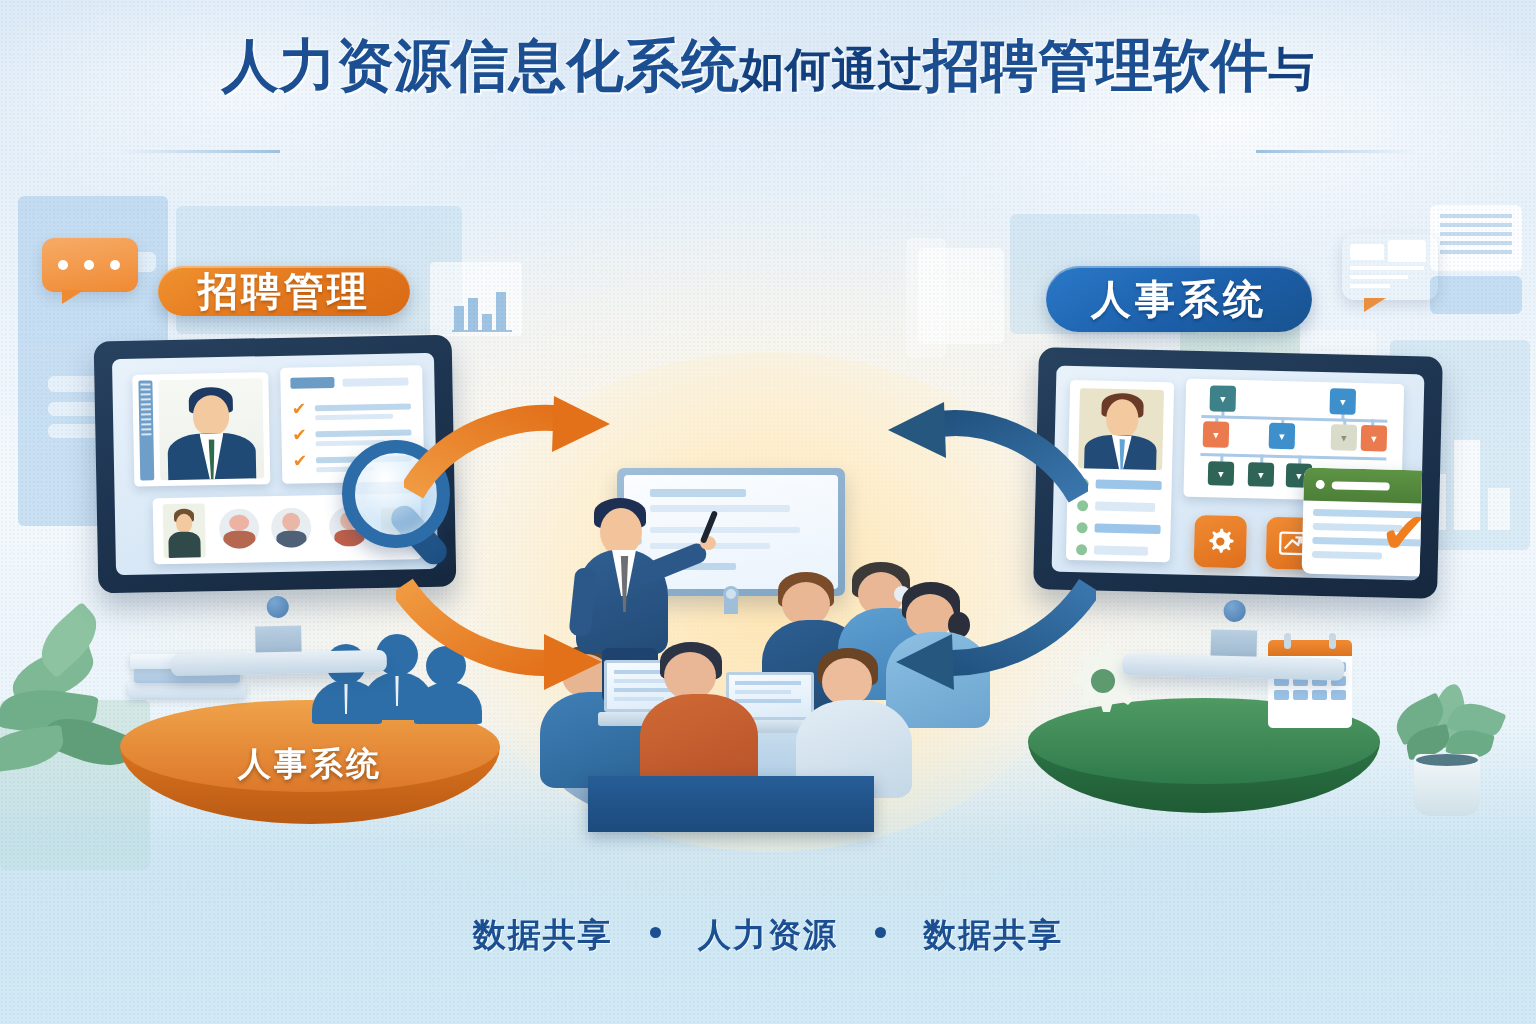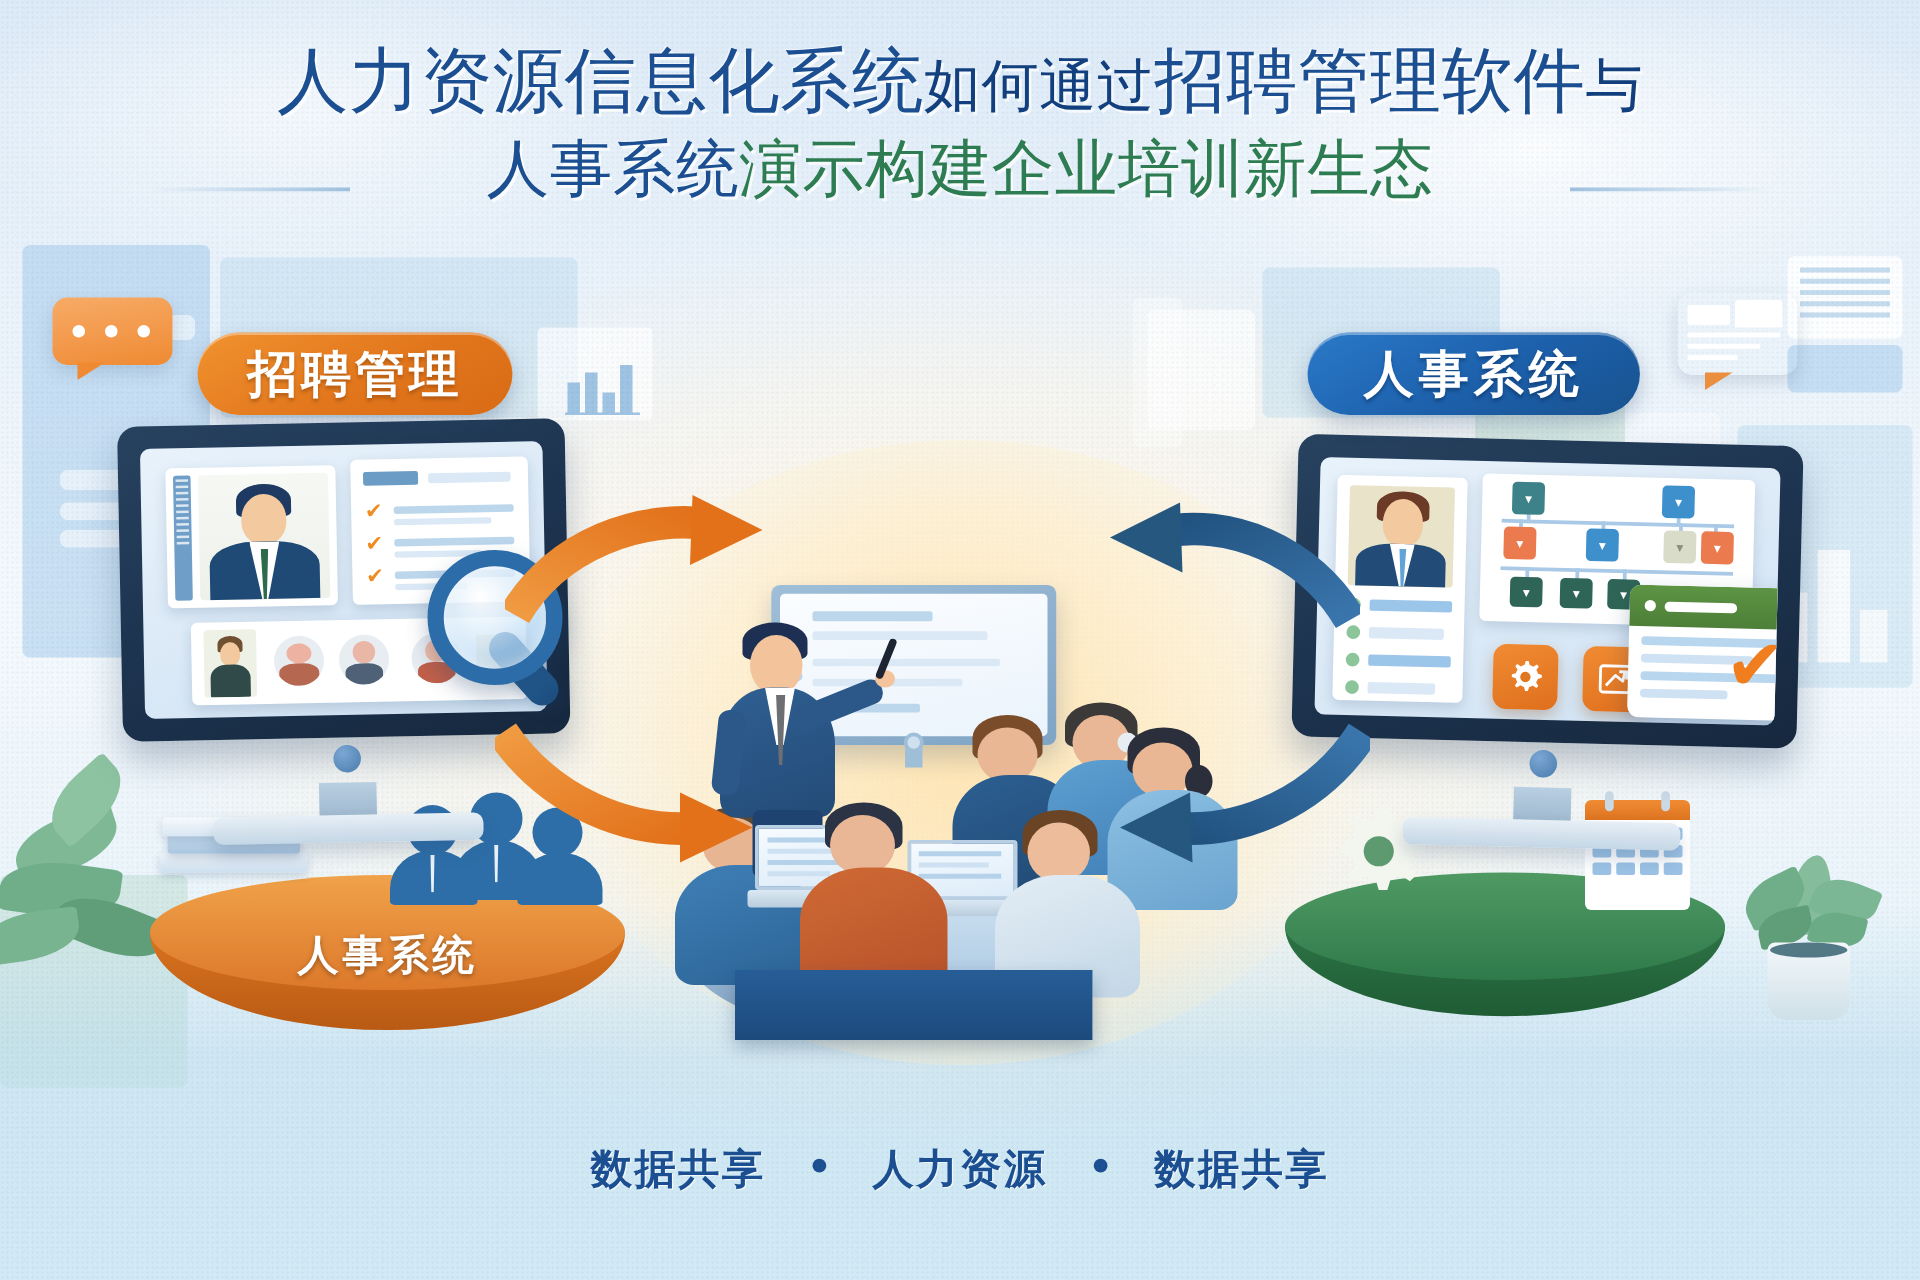--- a/index.html
+++ b/index.html
@@ -45,21 +45,21 @@
     background:radial-gradient(760px 420px at 768px 520px, rgba(255,255,255,.22), rgba(255,255,255,0) 70%);
   }
 
   
   #title{
     position:absolute; left:0; right:0; top:36px; text-align:center; z-index:30;
   }
   .tline{ line-height:1.04; white-space:nowrap; }
   .t1{ font-size:57px; }
   .t2{ font-size:50px; margin-top:14px; }
-  .seg{ font-weight:normal; letter-spacing:.5px;text-align:center; }
+  .seg{ font-weight:bold; letter-spacing:.5px;text-align:center; }
   .seg-lg{ font-size:1.0em; }
   .seg-sm{ font-size:.80em; }
   .navy{ color:#1b4f91; text-shadow:2px 2px 0 rgba(255,255,255,.75), -1px -1px 0 rgba(255,255,255,.5); }
   .navy-d{ color:#123f7d; text-shadow:2px 2px 0 rgba(255,255,255,.7); }
   .green{ color:#2e7d52; text-shadow:2px 2px 0 rgba(255,255,255,.7); }
   .rule{
     position:absolute; top:150px; height:3px; width:160px;
     background:linear-gradient(90deg, rgba(140,180,220,0), #9dc0de);
     z-index:29;
   }
@@ -67,21 +67,21 @@
   .rule.r{ right:120px; background:linear-gradient(270deg, rgba(140,180,220,0), #9dc0de); }
 
   
   .badge{
     position:absolute; z-index:28; display:flex; align-items:center; justify-content:center;
     border-radius:40px; color:#fff; font-weight:bold; letter-spacing:3px;
     box-shadow:0 7px 16px rgba(40,70,110,.28), inset 0 2px 0 rgba(255,255,255,.35);
     text-shadow:0 2px 3px rgba(90,40,0,.35);
   }
   #badge-recruit{
-    left:158px; top:266px; width:252px; height:66px; font-size:40px;
+    left:158px; top:266px; width:252px; height:50px; font-size:40px;
     background:linear-gradient(150deg,#f0922f 0%,#e2761c 55%,#d86b15 100%);
   }
   #badge-hr{
     left:1046px; top:266px; width:266px; height:66px; font-size:40px; letter-spacing:4px;
     background:linear-gradient(150deg,#2a79c9 0%,#1c5ea8 58%,#18538f 100%);
     text-shadow:0 2px 3px rgba(0,30,70,.4);
   }
 
   
   .monitor{ position:absolute; z-index:20; }
@@ -332,23 +332,20 @@
     <div class="leaf" style="left:34px;top:86px;width:70px;height:40px;background:#8dc3a1;transform:rotate(-42deg);"></div>
     <div class="leaf" style="left:44px;top:188px;width:90px;height:40px;background:#5f9e79;transform:rotate(22deg);"></div>
     <div class="leaf" style="left:-16px;top:196px;width:80px;height:38px;background:#78b48f;transform:rotate(-8deg);"></div>
   </div>
 
   <div class="rule l"></div>
   <div class="rule r"></div>
   <div id="title">
     <div class="tline t1">
       <span class="seg seg-lg navy">人力资源信息化系统</span><span class="seg seg-sm navy-d">如何通过</span><span class="seg seg-lg navy">招聘管理软件</span><span class="seg seg-sm navy-d">与</span>
-    </div>
-    <div class="tline t2">
-      <span class="seg seg-lg navy">人事系统</span><span class="seg seg-lg green">演示构建企业培训新生态</span>
     </div>
   </div>
 
   <div id="halo"></div>
 
   <div id="badge-recruit" class="badge">招聘管理</div>
   <div id="badge-hr" class="badge">人事系统</div>
 
   <div class="platform" id="platform-left" style="left:120px;top:700px;">
     <div class="pside"></div>

